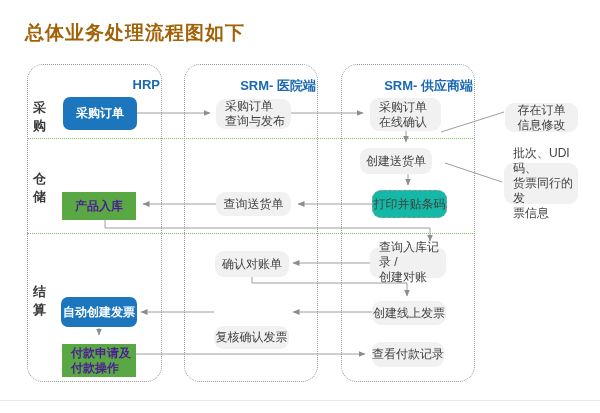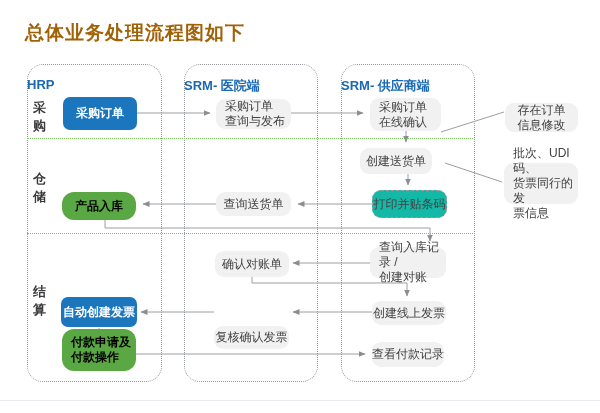--- a/index.html
+++ b/index.html
@@ -13,21 +13,21 @@
   }
   .column{
     position:absolute;top:64px;height:316px;border:1.5px dotted #94989d;
     border-radius:16px;background:transparent;
   }
   .col-hrp{left:27px;width:133px;}
   .col-hospital{left:184px;width:132px;}
   .col-supplier{left:341px;width:132px;}
   .col-header{
     position:absolute;top:77px;font-size:13px;font-weight:bold;color:#1a68b2;
-    text-align:left;
+    text-align:right;
   }
   .hdr-hrp{left:27px;width:133px;}
   .hdr-hospital{left:184px;width:132px;}
   .hdr-supplier{left:341px;width:132px;}
   .lane-line{
     position:absolute;left:27px;width:446px;height:0;
     border-top:1.5px dotted #7ec463;
   }
   .lane-1{top:138px;}
   .lane-2{top:233px;}
@@ -36,21 +36,21 @@
     color:#3a3a3a;word-break:break-all;line-height:1.35;white-space:normal;
   }
   .lbl-procure{top:99px;}
   .lbl-warehouse{top:170px;}
   .lbl-settle{top:283px;}
   .node{
     position:absolute;display:flex;align-items:center;justify-content:center;
     font-size:12px;line-height:1.25;white-space:pre-line;box-sizing:border-box;
   }
   .node.blue{background:#1b76bd;color:#ffffff;font-weight:bold;border-radius:7px;}
-  .node.green{background:#5aa844;color:#000000;font-weight:bold;border-radius:12px;}
+  .node.green{background:#5aa844;color:#4c1d95;font-weight:bold;border-radius:0;}
   .node.gray{background:#f1f1f2;color:#414141;border-radius:9px;}
   .node.dashedbox{background:#14b8a6;color:#414141;border:1.5px dashed #9a9da1;border-radius:9px;}
   .node.left-text{justify-content:flex-start;text-align:left;padding-left:9px;}
   .footer-line{
     position:absolute;left:0;top:400px;width:600px;height:0;
     border-top:1px solid #e9ebf0;
   }
   svg.connectors{position:absolute;left:0;top:0;pointer-events:none;}
 </style>
 </head>
@@ -96,21 +96,21 @@
       <path d="M99,328 V335" marker-end="url(#ah)"></path>
       <path d="M136,354 H365" marker-end="url(#ah)"></path>
       <path d="M441,132 L504,112"></path>
       <path d="M445,163 L502,182"></path>
     </g>
   </svg>
 
   <div class="node blue" style="left:63px;top:97px;width:74px;height:33px;">采购订单</div>
   <div class="node green" style="left:62px;top:192px;width:74px;height:28px;">产品入库</div>
   <div class="node blue" style="left:61px;top:297px;width:76px;height:30px;">自动创建发票</div>
-  <div class="node green left-text" style="left:62px;top:329px;width:74px;height:42px;font-family:Liberation Serif, serif;">付款申请及
+  <div class="node green left-text" style="left:62px;top:344px;width:74px;height:33px;font-family:Liberation Serif, serif;">付款申请及
 付款操作</div>
 
   <div class="node gray left-text" style="left:216px;top:99px;width:75px;height:30px;">采购订单
 查询与发布</div>
   <div class="node gray" style="left:216px;top:192px;width:75px;height:24px;">查询送货单</div>
   <div class="node gray" style="left:215px;top:251px;width:74px;height:26px;">确认对账单</div>
   <div class="node gray" style="left:214px;top:299px;width:75px;height:23px;margin-top:27px;">复核确认发票</div>
 
   <div class="node gray left-text" style="left:370px;top:98px;width:71px;height:33px;">采购订单
 在线确认</div>

